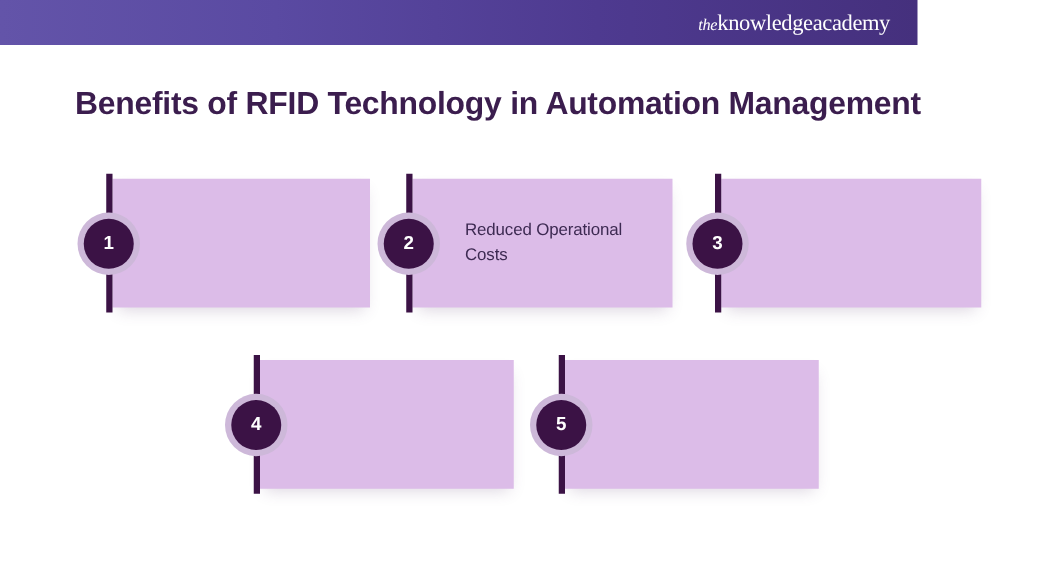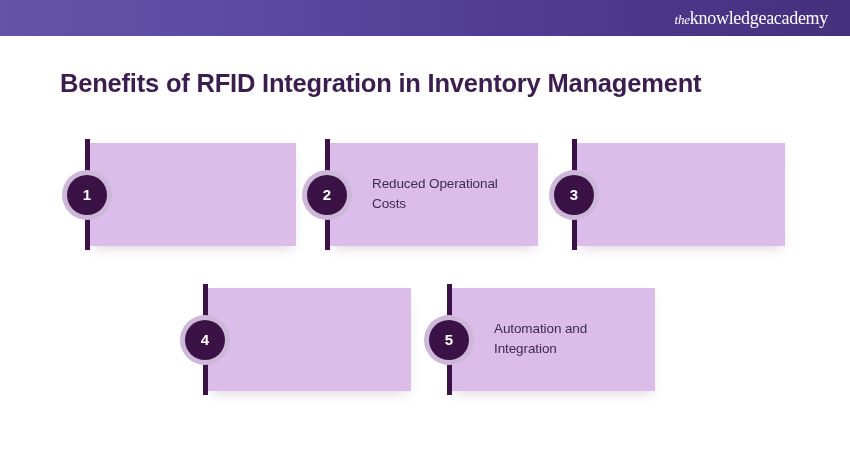--- a/index.html
+++ b/index.html
@@ -13,21 +13,21 @@
     font-family: "Liberation Sans", sans-serif;
     overflow: hidden;
     position: relative;
   }
 
   
   .header-band {
     position: absolute;
     left: 0;
     top: 0;
-    width: 850px;
+    width: 734px;
     height: 36px;
     background: linear-gradient(90deg, #6354a9 0%, #5a4aa2 30%, #4e3a90 65%, #45307d 100%);
     display: flex;
     align-items: center;
     justify-content: flex-end;
   }
   .brand-logo {
     margin-right: 22px;
     color: #ffffff;
     font-family: "Liberation Serif", serif;
@@ -118,21 +118,21 @@
 </head>
 <body>
 
 <div class="header-band">
   <div class="brand-logo">
     <span class="brand-the">the</span>
       <span class="brand-main">knowledgeacademy</span>
   </div>
 </div>
 
-<div class="page-title">Benefits of RFID Integration in Inventory Management</div>
+<div class="page-title">Benefits of RFID Technology in Automation Management</div>
 
 <div class="card" id="card-1">
   <div class="card-bar"></div>
   <div class="card-badge">1</div>
 </div>
 
 <div class="card" id="card-2">
   <div class="card-bar"></div>
   <div class="card-badge">2</div>
   <div class="card-text">Reduced Operational Costs</div>
@@ -144,14 +144,13 @@
 </div>
 
 <div class="card" id="card-4">
   <div class="card-bar"></div>
   <div class="card-badge">4</div>
 </div>
 
 <div class="card" id="card-5">
   <div class="card-bar"></div>
   <div class="card-badge">5</div>
-  <div class="card-text">Automation and Integration</div>
 </div>
 
 </body></html>

